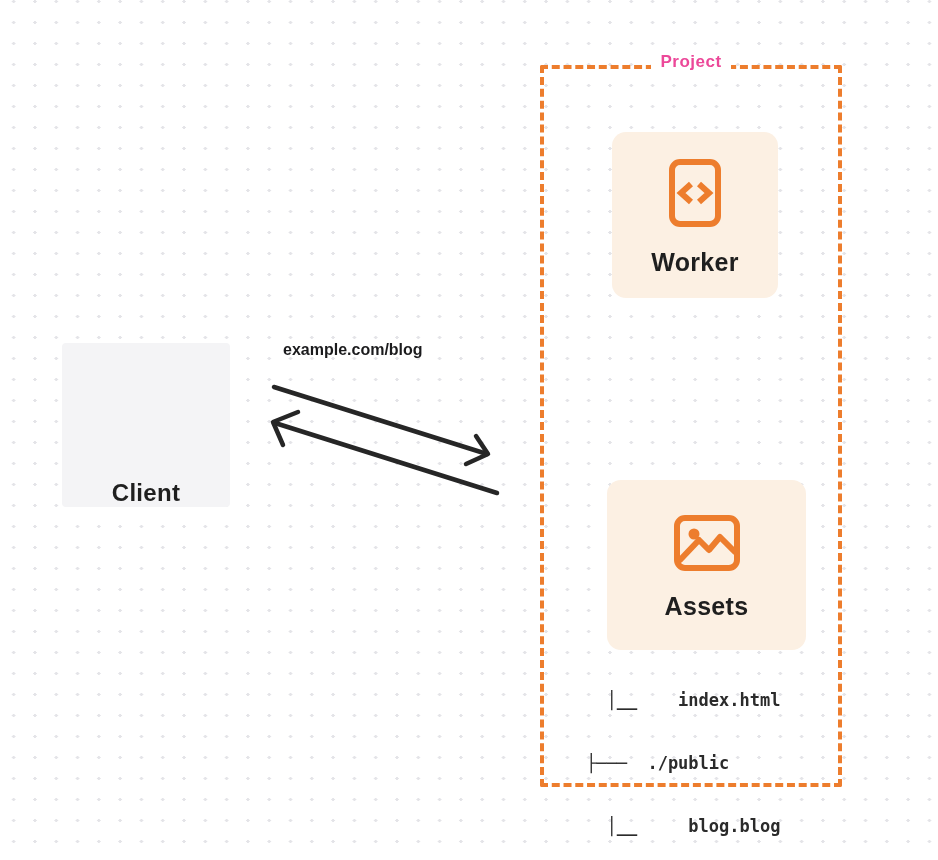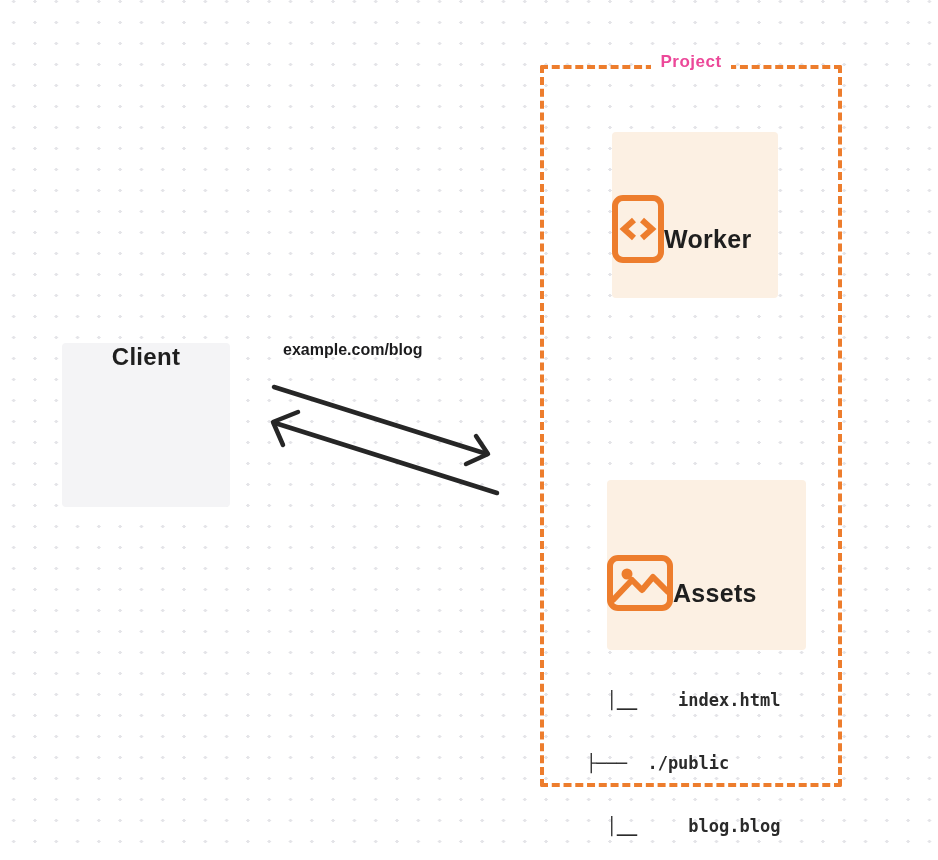--- a/index.html
+++ b/index.html
@@ -33,21 +33,21 @@
     stroke-linecap: round;
     stroke-linejoin: round;
   }
   .client-box {
     position: absolute;
     left: 62px; top: 343px;
     width: 168px; height: 164px;
     background: #f4f4f6;
     border-radius: 4px;
     display: flex;
-    align-items: flex-start;
+    align-items: flex-end;
     justify-content: center;
     font-weight: 700;
     font-size: 24px;
     color: #1f1f1f;
     letter-spacing: 0.3px;
   }
   .request-label {
     position: absolute;
     left: 283px; top: 341px;
     font-weight: 700;
@@ -74,24 +74,24 @@
     padding: 0 9px;
     font-weight: 700;
     font-size: 17px;
     letter-spacing: 0.5px;
     color: #ec4899;
   }
   .card {
     position: absolute;
     box-sizing: border-box;
     display: flex;
-    flex-direction: row;
+    flex-direction: column;
     align-items: center;
     background: #fcf0e3;
-    border-radius: 4px;
+    border-radius: 14px;
     color: #1f1f1f;
   }
   .worker-card { left: 612px; top: 132px; width: 166px; height: 166px; padding-top: 27px; }
   .assets-card { left: 607px; top: 480px; width: 199px; height: 170px; padding-top: 35px; }
   .card-label {
     font-weight: 700;
     font-size: 25px;
     margin-top: 21px;
     letter-spacing: 0.3px;
   }

